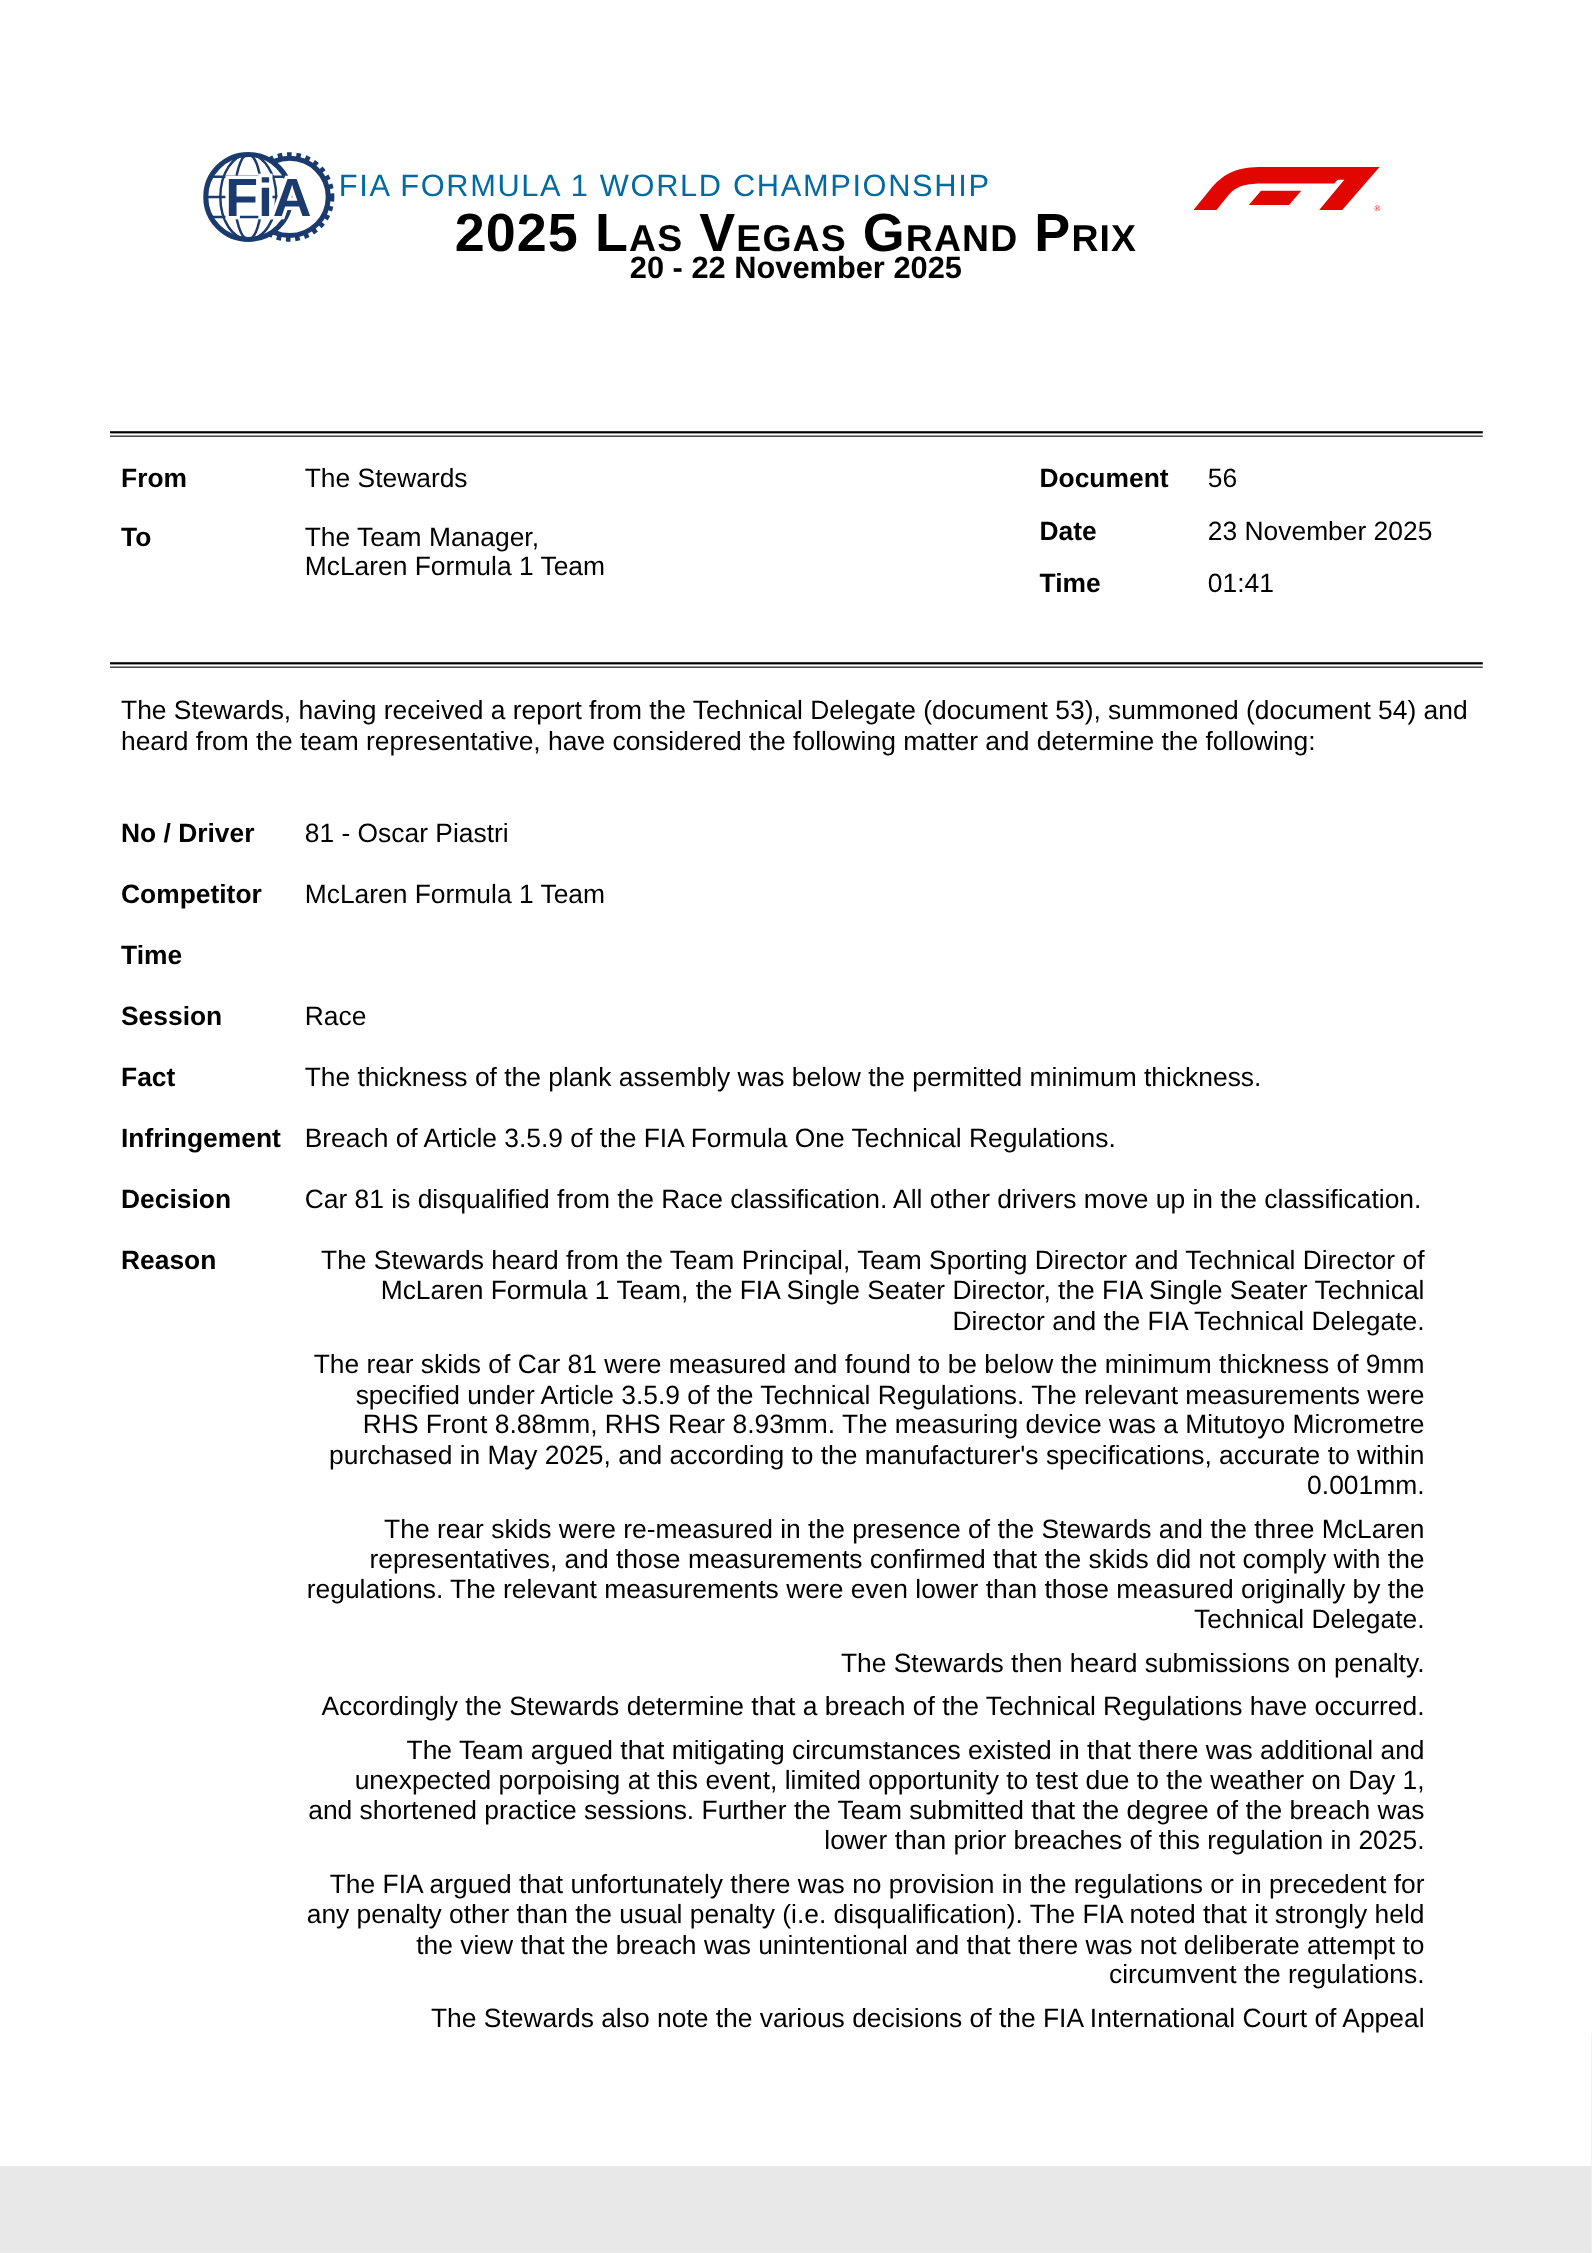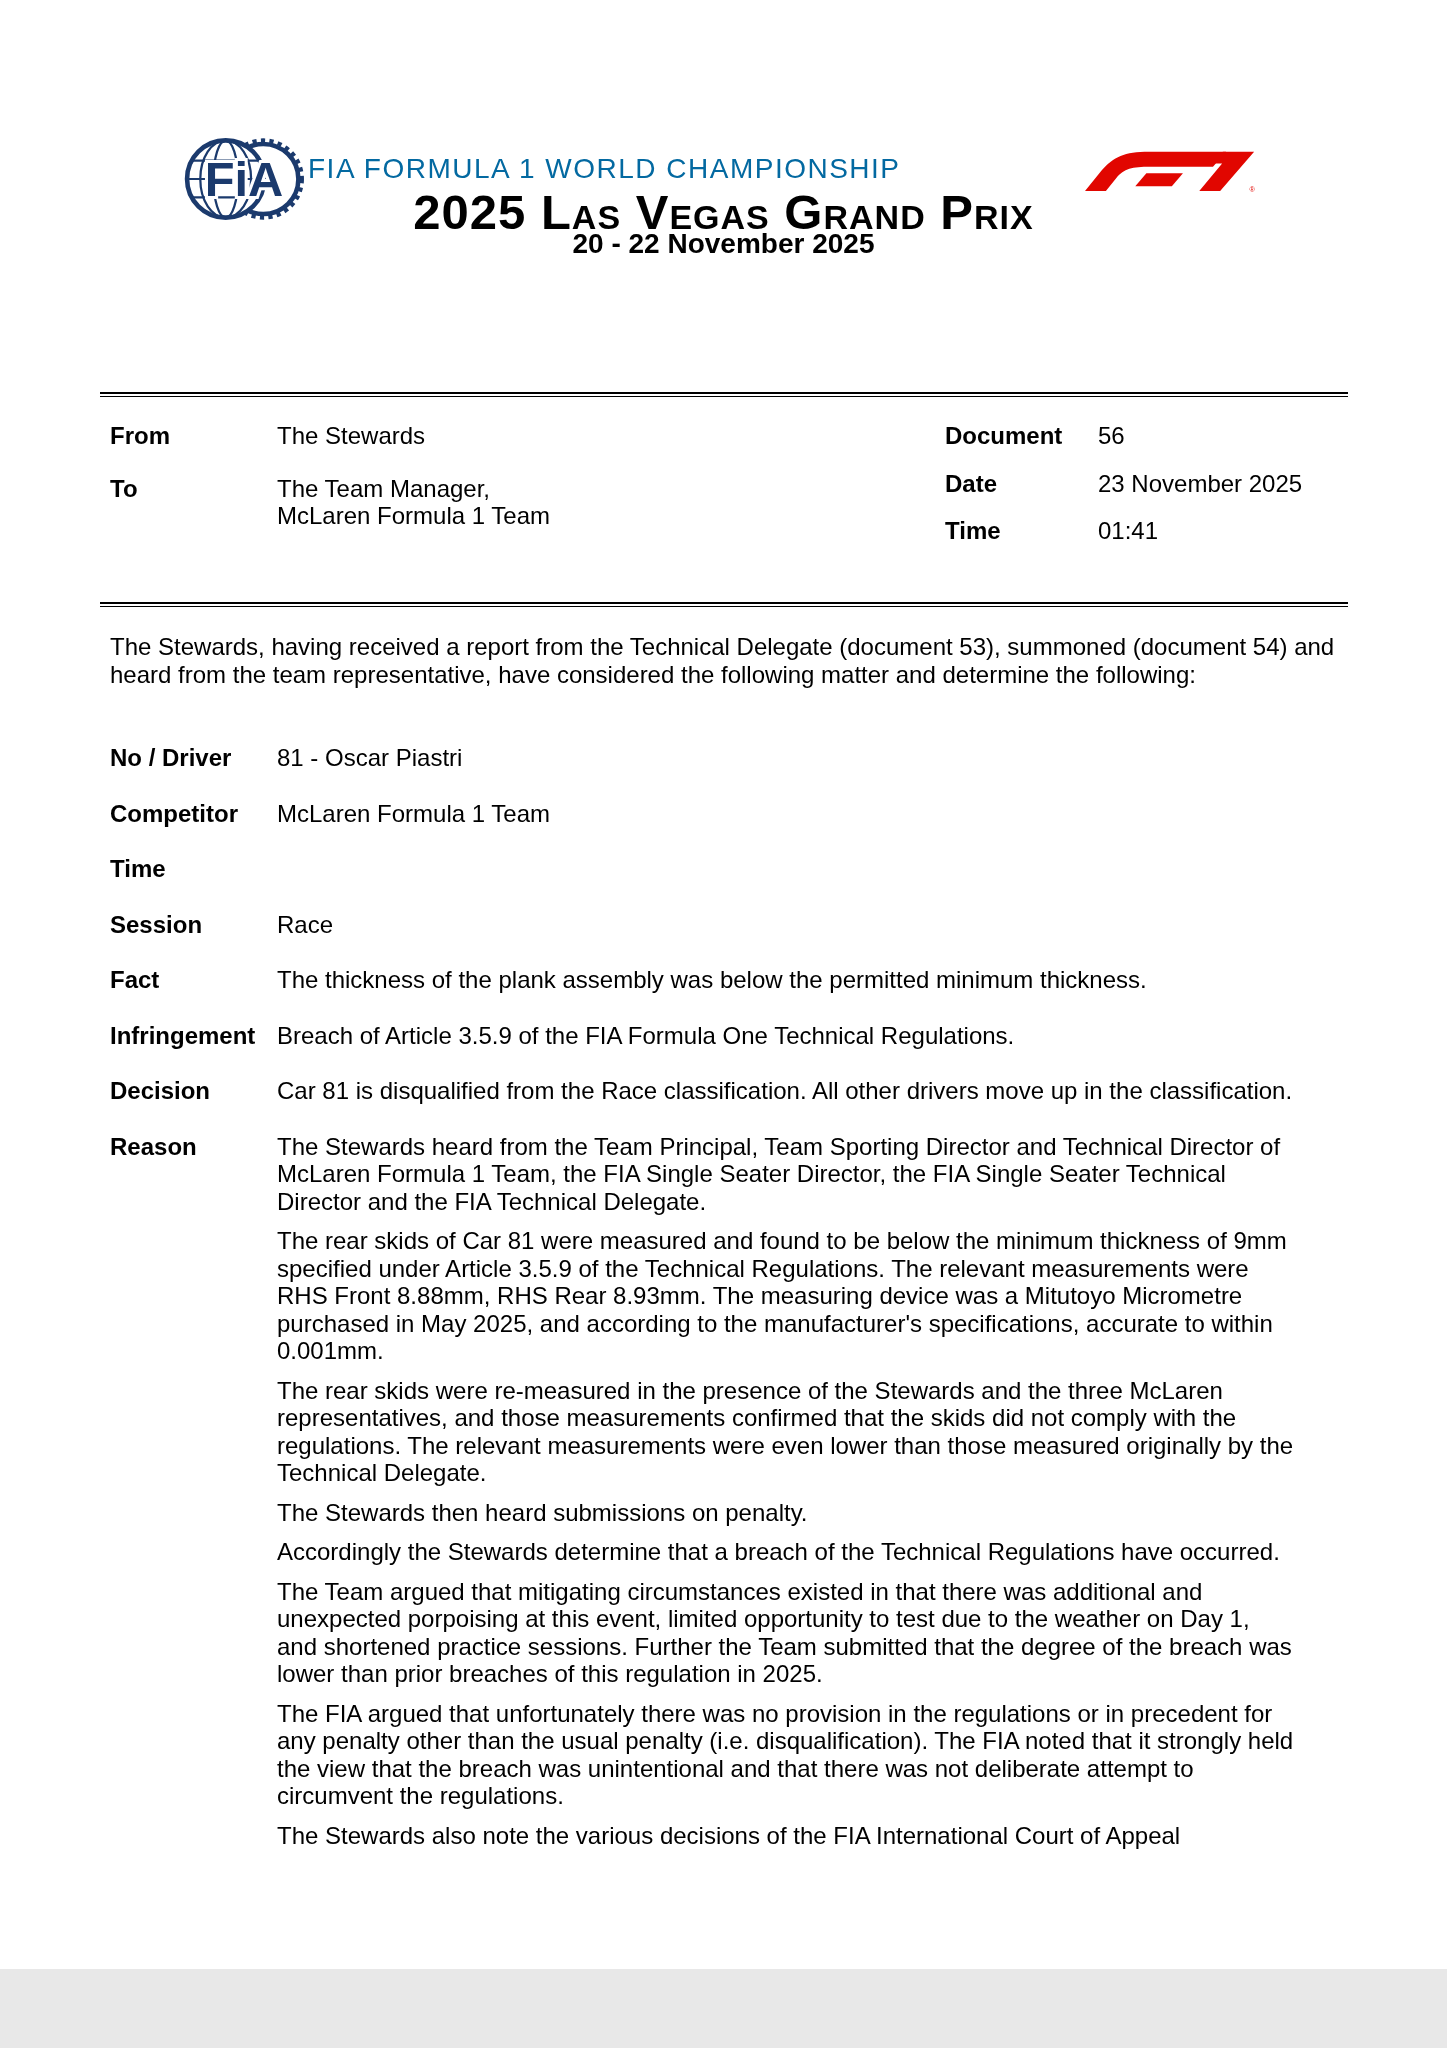--- a/index.html
+++ b/index.html
@@ -41,21 +41,21 @@
   .meta-row{display:grid;grid-template-columns:167px auto;}
   .meta-left .meta-row + .meta-row{margin-top:25px;}
   .meta-right{position:absolute;left:945px;top:25px;}
   .meta-right .meta-row{grid-template-columns:153px auto;margin-bottom:20px;}
   .lbl{font-weight:bold;}
   
   .doc-body{margin-left:110px;margin-right:100px;}
   .intro{margin:26px 0 56px 0;max-width:1234px;}
   .field-row{display:grid;grid-template-columns:167px auto;margin-bottom:28px;}
   .field-value{max-width:1034px;}
-  .reason-paragraphs p{margin:0 16px 12px 0;max-width:1034px;}
+  .reason-paragraphs p{margin:0 16px 12px 0;max-width:1034px;text-align:right;}
 </style>
 </head>
 <body>
 
 <div class="page">
 
   <div class="header">
 
     <svg class="fia-logo" viewBox="0 0 120 86" xmlns="http://www.w3.org/2000/svg">
       <g fill="none" stroke="#1b3a6d">

